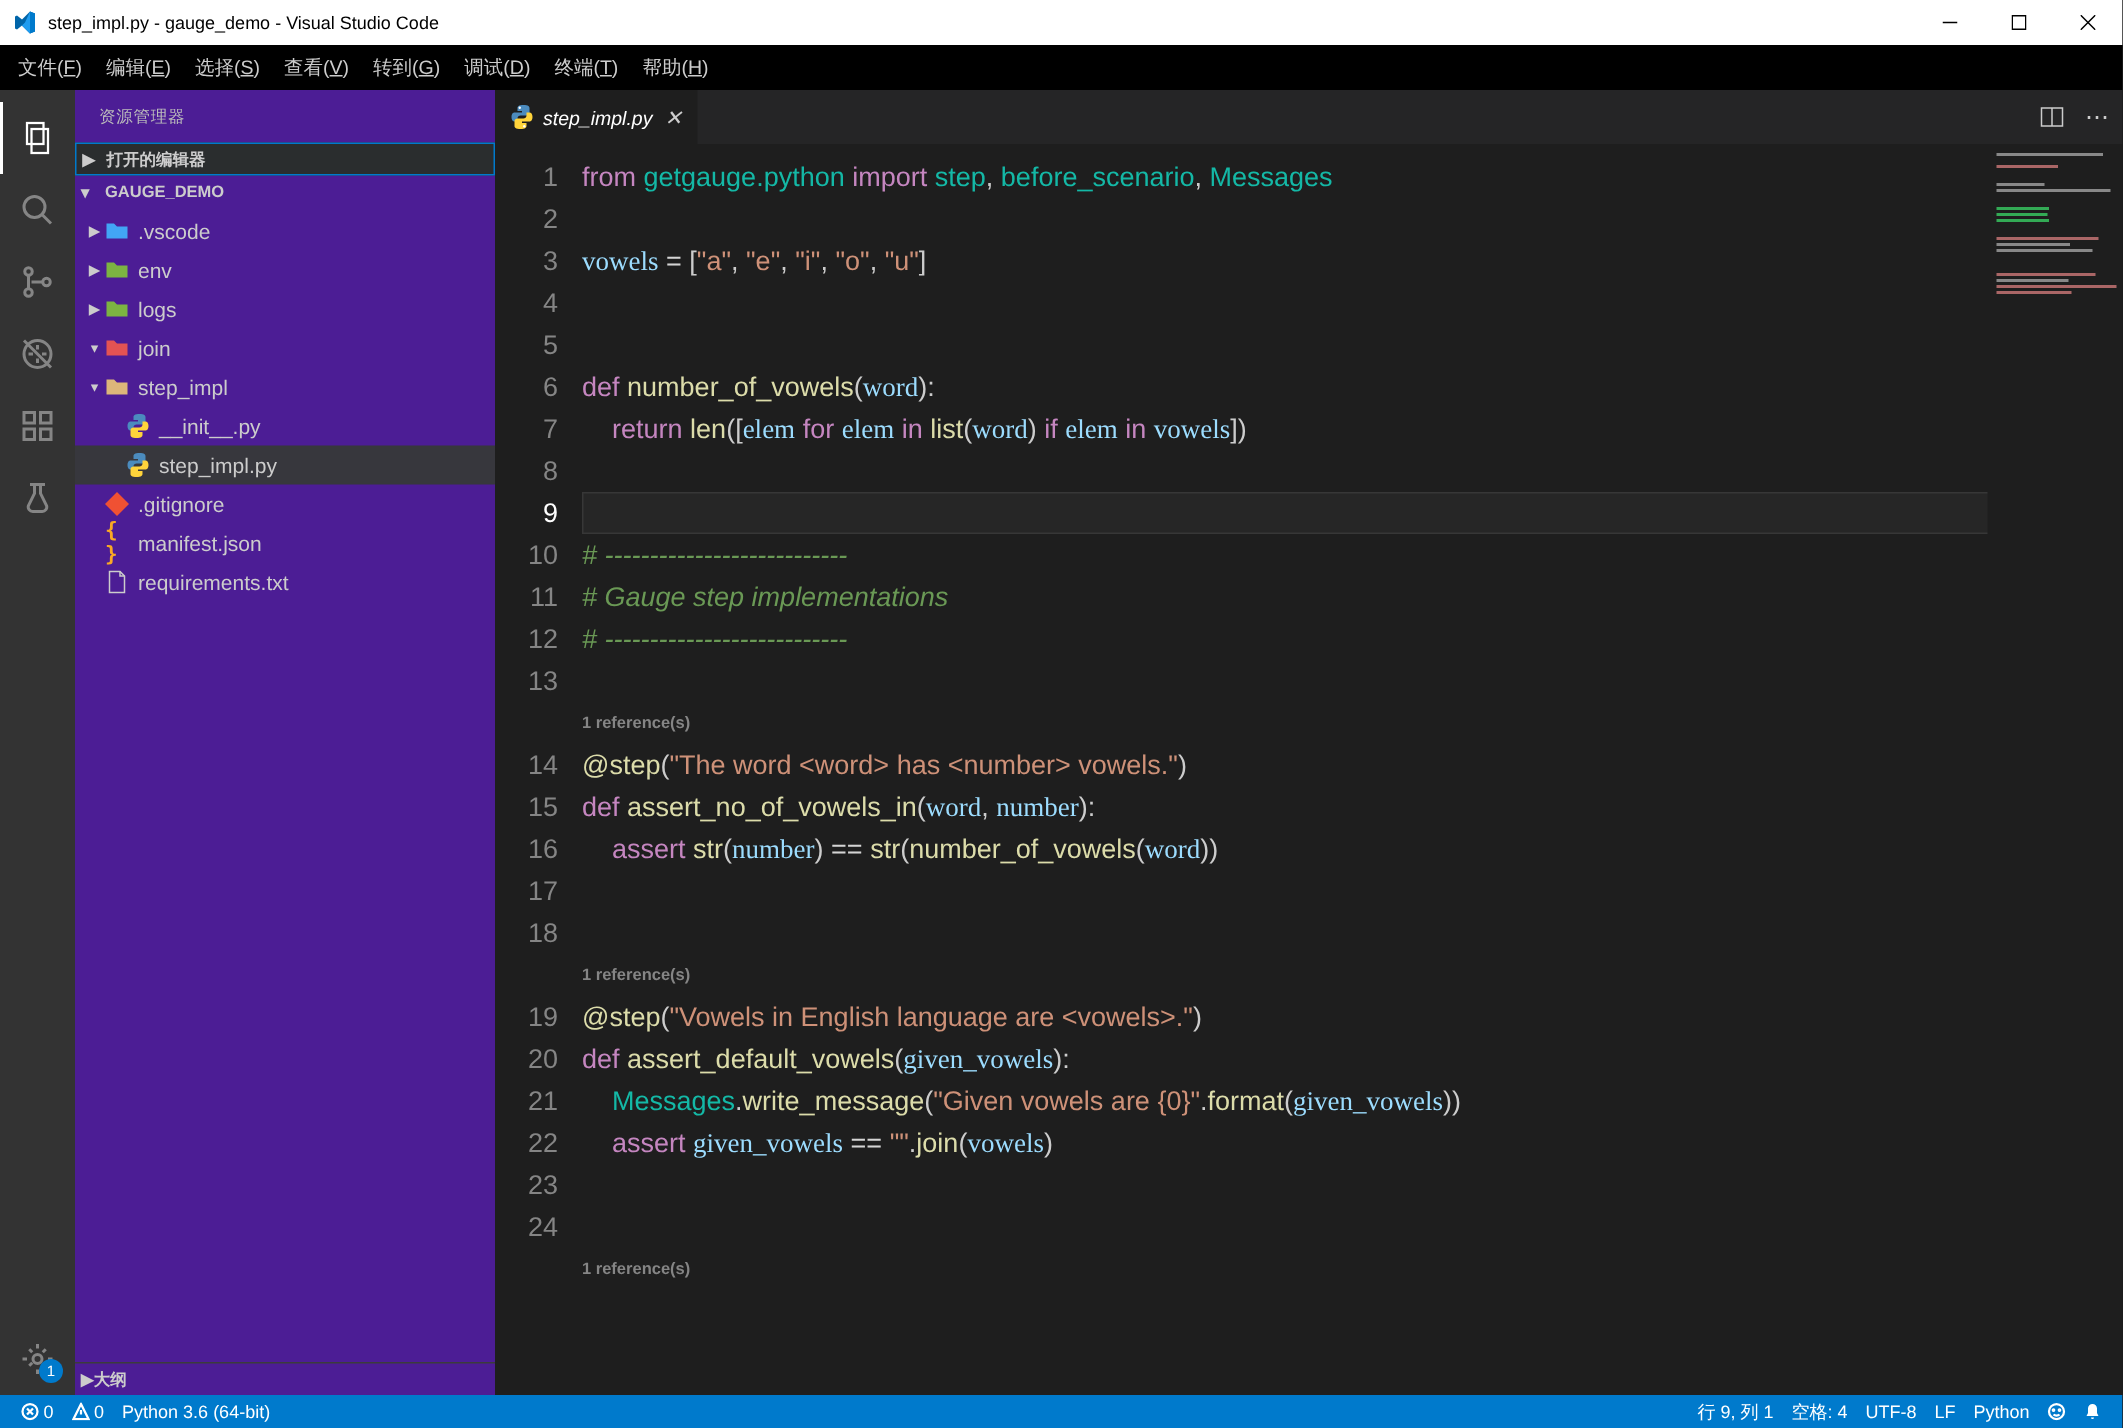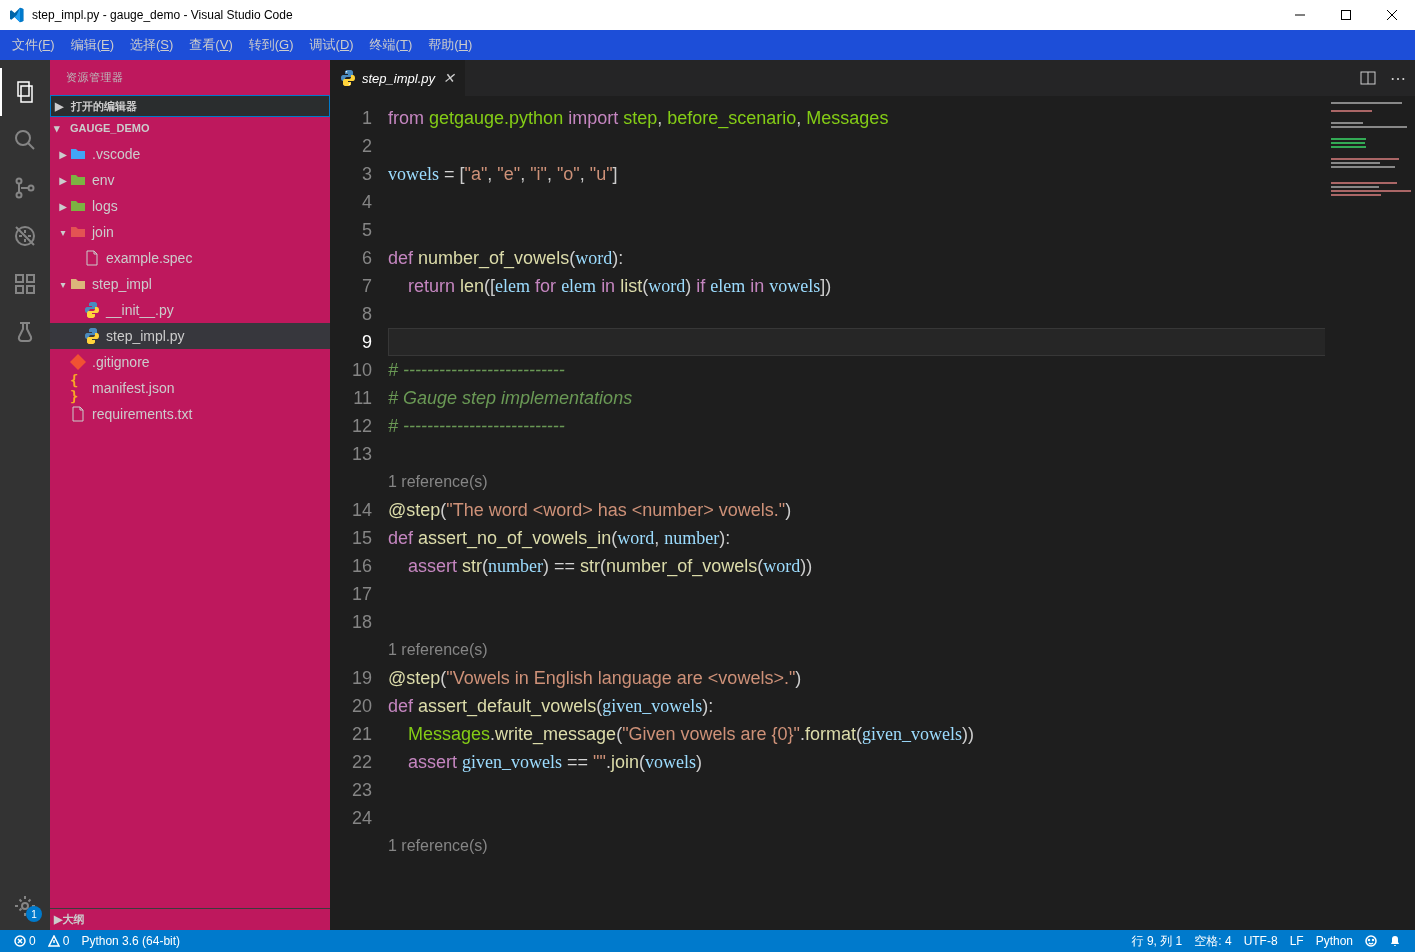--- a/index.html
+++ b/index.html
@@ -2,32 +2,32 @@
 <html><head>
 <meta charset="utf-8">
 <style>
 * { margin: 0; padding: 0; box-sizing: border-box; font-family: "Segoe UI", "Microsoft YaHei", sans-serif; }
 body { background: #1e1e1e; color: #ccc; width: 1415px; height: 952px; overflow: hidden; display: flex; flex-direction: column; }
 .titlebar { height: 30px; background: #fff; color: #000; display: flex; align-items: center; font-size: 12px; }
 .titlebar .icon { width: 16px; height: 16px; margin: 0 8px; }
 .titlebar .title { flex: 1; }
 .titlebar .btn { width: 46px; height: 30px; display: flex; align-items: center; justify-content: center; }
 .titlebar .btn svg { width: 10px; height: 10px; }
-.menubar { height: 30px; background: #1d4ed8; display: flex; align-items: center; font-size: 13px; padding: 0 4px; }
+.menubar { height: 30px; background: #000000; display: flex; align-items: center; font-size: 13px; padding: 0 4px; }
 .menubar .item { padding: 4px 8px; color: #ccc; }
 .menubar .item .mn { text-decoration: underline; }
 .main { flex: 1; display: flex; min-height: 0; }
 .activity { width: 50px; background: #333333; display: flex; flex-direction: column; align-items: center; padding-top: 8px; }
 .activity .ab { width: 50px; height: 48px; display: flex; align-items: center; justify-content: center; color: #858585; position: relative; }
 .activity .ab.active { color: #fff; }
 .activity .ab.active::before { content: ""; position: absolute; left: 0; top: 0; bottom: 0; width: 2px; background: #fff; }
 .activity .spacer { flex: 1; }
 .activity svg { width: 24px; height: 24px; }
 .badge { position: absolute; bottom: 8px; right: 8px; width: 16px; height: 16px; background: #007acc; border-radius: 50%; color: #fff; font-size: 10px; display: flex; align-items: center; justify-content: center; }
-.sidebar { width: 280px; background: #be185d; display: flex; flex-direction: column; font-size: 13px; }
+.sidebar { width: 280px; background: #4c1d95; display: flex; flex-direction: column; font-size: 13px; }
 .sidebar-title { height: 35px; display: flex; align-items: center; padding: 0 16px; color: #bbb; font-size: 11px; letter-spacing: 0.5px; }
 .section-header { height: 22px; display: flex; align-items: center; padding: 0 4px; font-size: 11px; font-weight: bold; color: #ccc; text-transform: uppercase; }
 .section-header.boxed { border: 1px solid #007acc; background: #2a2d2e; }
 .section-header .chev { width: 12px; margin-right: 4px; }
 .tree { flex: 1; padding: 2px 0; }
 .row { height: 26px; display: flex; align-items: center; padding-left: 8px; font-size: 14px; color: #ccc; }
 .row.active { background: #37373d; }
 .row .chev { width: 10px; text-align: center; margin-right: 2px; color: #ccc; font-size: 10px; }
 .row .ind { display: inline-block; }
 .row .fi { width: 16px; height: 16px; margin-right: 6px; display: inline-flex; align-items: center; justify-content: center; }
@@ -39,22 +39,22 @@
 .tab .close { margin-left: 8px; color: #ccc; font-size: 14px; }
 .tabbar .spacer { flex: 1; }
 .tab-actions { display: flex; align-items: center; padding: 0 8px; gap: 14px; color: #ccc; }
 .tab-actions svg { width: 16px; height: 16px; }
 .code-wrap { flex: 1; display: flex; min-height: 0; position: relative; }
 .gutter { width: 58px; text-align: right; padding: 8px 16px 8px 0; color: #858585; font-family: Consolas, monospace; font-size: 18px; line-height: 28px; }
 .gutter .gl.cur { color: #fff; }
 .code { flex: 1; padding: 8px 0; font-family: Consolas, monospace; font-size: 18px; line-height: 28px; white-space: pre; overflow: hidden; }
 .code .line { height: 28px; }
 .code .line.cur { background: rgba(255,255,255,0.04); box-shadow: inset 0 0 0 1px rgba(255,255,255,0.08); }
-.code .codelens { color: #858585; font-size: 16px; height: 28px; display: flex; align-items: center; }
-.c-kw { color: #c586c0; } .c-fn { color: #dcdcaa; } .c-cls { color: #84cc16; }
+.code .codelens { color: #858585; font-size: 11px; height: 28px; display: flex; align-items: center; font-weight: bold; }
+.c-kw { color: #c586c0; } .c-fn { color: #dcdcaa; } .c-cls { color: #14b8a6; }
 .c-str { color: #ce9178; } .c-cmt { color: #6a9955; font-style: italic; }
 .c-par { color: #9cdcfe; font-family: Liberation Serif, serif; } .c-op { color: #d4d4d4; } .c-dec { color: #dcdcaa; }
 .minimap { position: absolute; right: 0; top: 0; width: 90px; height: 100%; background: #1e1e1e; padding: 6px; }
 .minimap .ml { height: 2px; margin-bottom: 2px; }
 .statusbar { height: 22px; background: #007acc; color: #fff; display: flex; align-items: center; font-size: 12px; padding: 0 8px; }
 .statusbar .si { padding: 0 6px; display: flex; align-items: center; gap: 3px; }
 .statusbar .spacer { flex: 1; }
 .statusbar svg { width: 12px; height: 12px; }
 .folder-y { fill:#dcb67a; } .folder-g { fill:#7cb342; } .folder-b { fill:#42a5f5; } .folder-r { fill:#e35353; }
 </style>
@@ -190,31 +190,20 @@
         </div>
         <div class="row">
           <span class="ind" style="width:0px"></span>
           <span class="chev">▾</span>
           <span class="fi">
             <svg viewBox="0 0 16 16">
               <path class="folder-r" d="M1 3h5l2 2h7v8H1z"></path>
             </svg>
           </span>
           <span>join</span>
-        </div>
-        <div class="row">
-          <span class="ind" style="width:14px"></span>
-          <span class="chev">&nbsp;</span>
-          <span class="fi">
-            <svg viewBox="0 0 16 16" fill="none" stroke="#ccc">
-              <path d="M3 1h7l3 3v11H3z"></path>
-              <path d="M10 1v3h3"></path>
-            </svg>
-          </span>
-          <span>example.spec</span>
         </div>
         <div class="row">
           <span class="ind" style="width:0px"></span>
           <span class="chev">▾</span>
           <span class="fi">
             <svg viewBox="0 0 16 16">
               <path class="folder-y" d="M1 3h5l2 2h7v8H1z"></path>
             </svg>
           </span>
           <span>step_impl</span>

